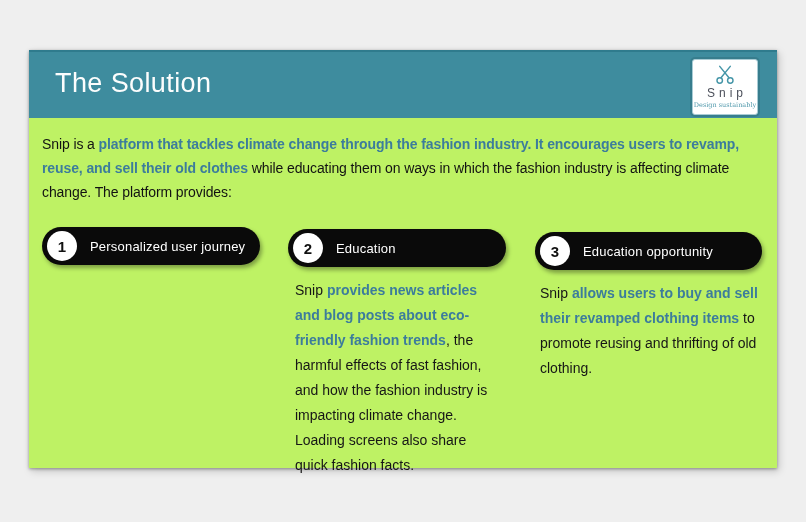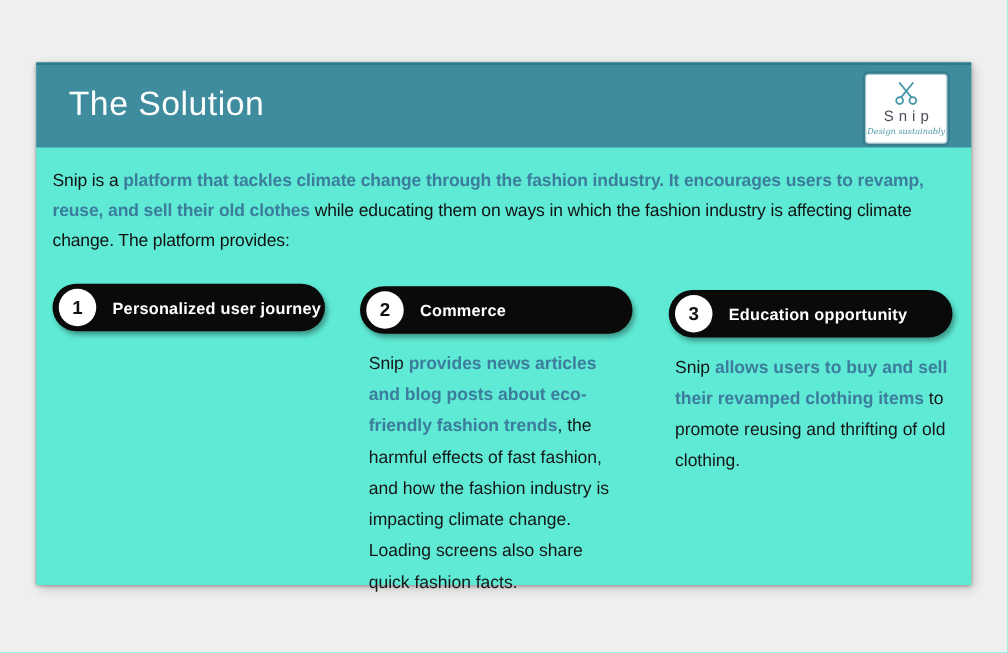--- a/index.html
+++ b/index.html
@@ -5,21 +5,21 @@
   * { margin:0; padding:0; box-sizing:border-box; }
   html,body { width:806px; height:522px; }
   body {
     background:#efefef;
     font-family:"Liberation Sans", sans-serif;
     position:relative;
     overflow:hidden;
   }
   .slide {
     position:absolute; left:29px; top:50px; width:748px; height:418px;
-    background:#5eead4;
+    background:#bef264;
     box-shadow:0 1px 3px rgba(0,0,0,0.35), 2px 3px 8px rgba(0,0,0,0.18);
   }
   .header-bar {
     position:absolute; top:0; left:0; right:0; height:68px;
     background:#3e8c9e;
     border-top:2px solid #2f7b8d;
   }
   .page-title {
     position:absolute; left:26px; top:16px;
     color:#fcfdfd; font-size:27px; font-weight:400; letter-spacing:0.4px;
@@ -29,21 +29,21 @@
     background:#ffffff; border:1px solid #a9ccd5; border-radius:3px;
     box-shadow:0 0 0 2px rgba(0,0,0,0.10);
     display:flex; flex-direction:column; align-items:center; justify-content:center;
   }
   .scissors { width:22px; height:20px; display:block; }
   .logo-name {
     font-size:12px; color:#4b4f5a; letter-spacing:4px;
     margin:1px 0 0 4px; font-weight:400;
   }
   .logo-tagline {
-    font-family:"DejaVu Serif", serif; font-style:italic;
+    font-family:"DejaVu Serif", serif; 
     font-size:6.5px; color:#4f98ab; margin-top:1px; white-space:nowrap;
   }
   .intro {
     position:absolute; left:13px; top:82px; width:734px;
     font-size:14px; line-height:24px; color:#121212; letter-spacing:-0.1px;
   }
   .hl { color:#3c7c9c; font-weight:bold; }
   .pill {
     position:absolute; height:38px; border-radius:19px;
     background:#0a0a0a; color:#ffffff;
@@ -53,21 +53,21 @@
   .pill-1 { left:13px;  top:177px; width:218px; }
   .pill-2 { left:259px; top:179px; width:218px; }
   .pill-3 { left:506px; top:182px; width:227px; }
   .pill-num {
     width:30px; height:30px; border-radius:50%; background:#ffffff;
     color:#111111; font-weight:bold; font-size:15px;
     display:flex; align-items:center; justify-content:center;
     margin-left:5px; flex:0 0 auto;
   }
   .pill-label {
-    margin-left:13px; font-weight:bold; font-size:13px; letter-spacing:0.2px;
+    margin-left:13px; font-weight:normal; font-size:13px; letter-spacing:0.2px;
     white-space:nowrap;
   }
   .col {
     position:absolute; font-size:14px; line-height:25px; color:#161616;
   }
   .col-1 { left:21px;  top:226px; width:198px; }
   .col-2 { left:266px; top:228px; width:206px; }
   .col-3 { left:511px; top:231px; width:221px; }
 </style>
 </head>
@@ -91,21 +91,21 @@
   </div>
 
   <div class="intro"><span>Snip is a </span><span class="hl">platform that tackles climate change through the fashion industry. It encourages users to revamp, reuse, and sell their old clothes</span><span> while educating them on ways in which the fashion industry is affecting climate change. The platform provides:</span></div>
 
   <div class="pill pill-1">
     <div class="pill-num">1</div>
     <div class="pill-label">Personalized user journey</div>
   </div>
   <div class="pill pill-2">
     <div class="pill-num">2</div>
-    <div class="pill-label">Commerce</div>
+    <div class="pill-label">Education</div>
   </div>
   <div class="pill pill-3">
     <div class="pill-num">3</div>
     <div class="pill-label">Education opportunity</div>
   </div>
 
 
   <div class="col col-3"><span>Snip </span><span class="hl">allows users to buy and sell their revamped clothing items</span><span> to promote reusing and thrifting of old clothing.</span></div>
 
   <div class="col col-2"><span>Snip </span><span class="hl">provides news articles and blog posts about eco-friendly fashion trends</span><span>, the harmful effects of fast fashion, and how the fashion industry is impacting climate change. Loading screens also share quick fashion facts.</span></div>

